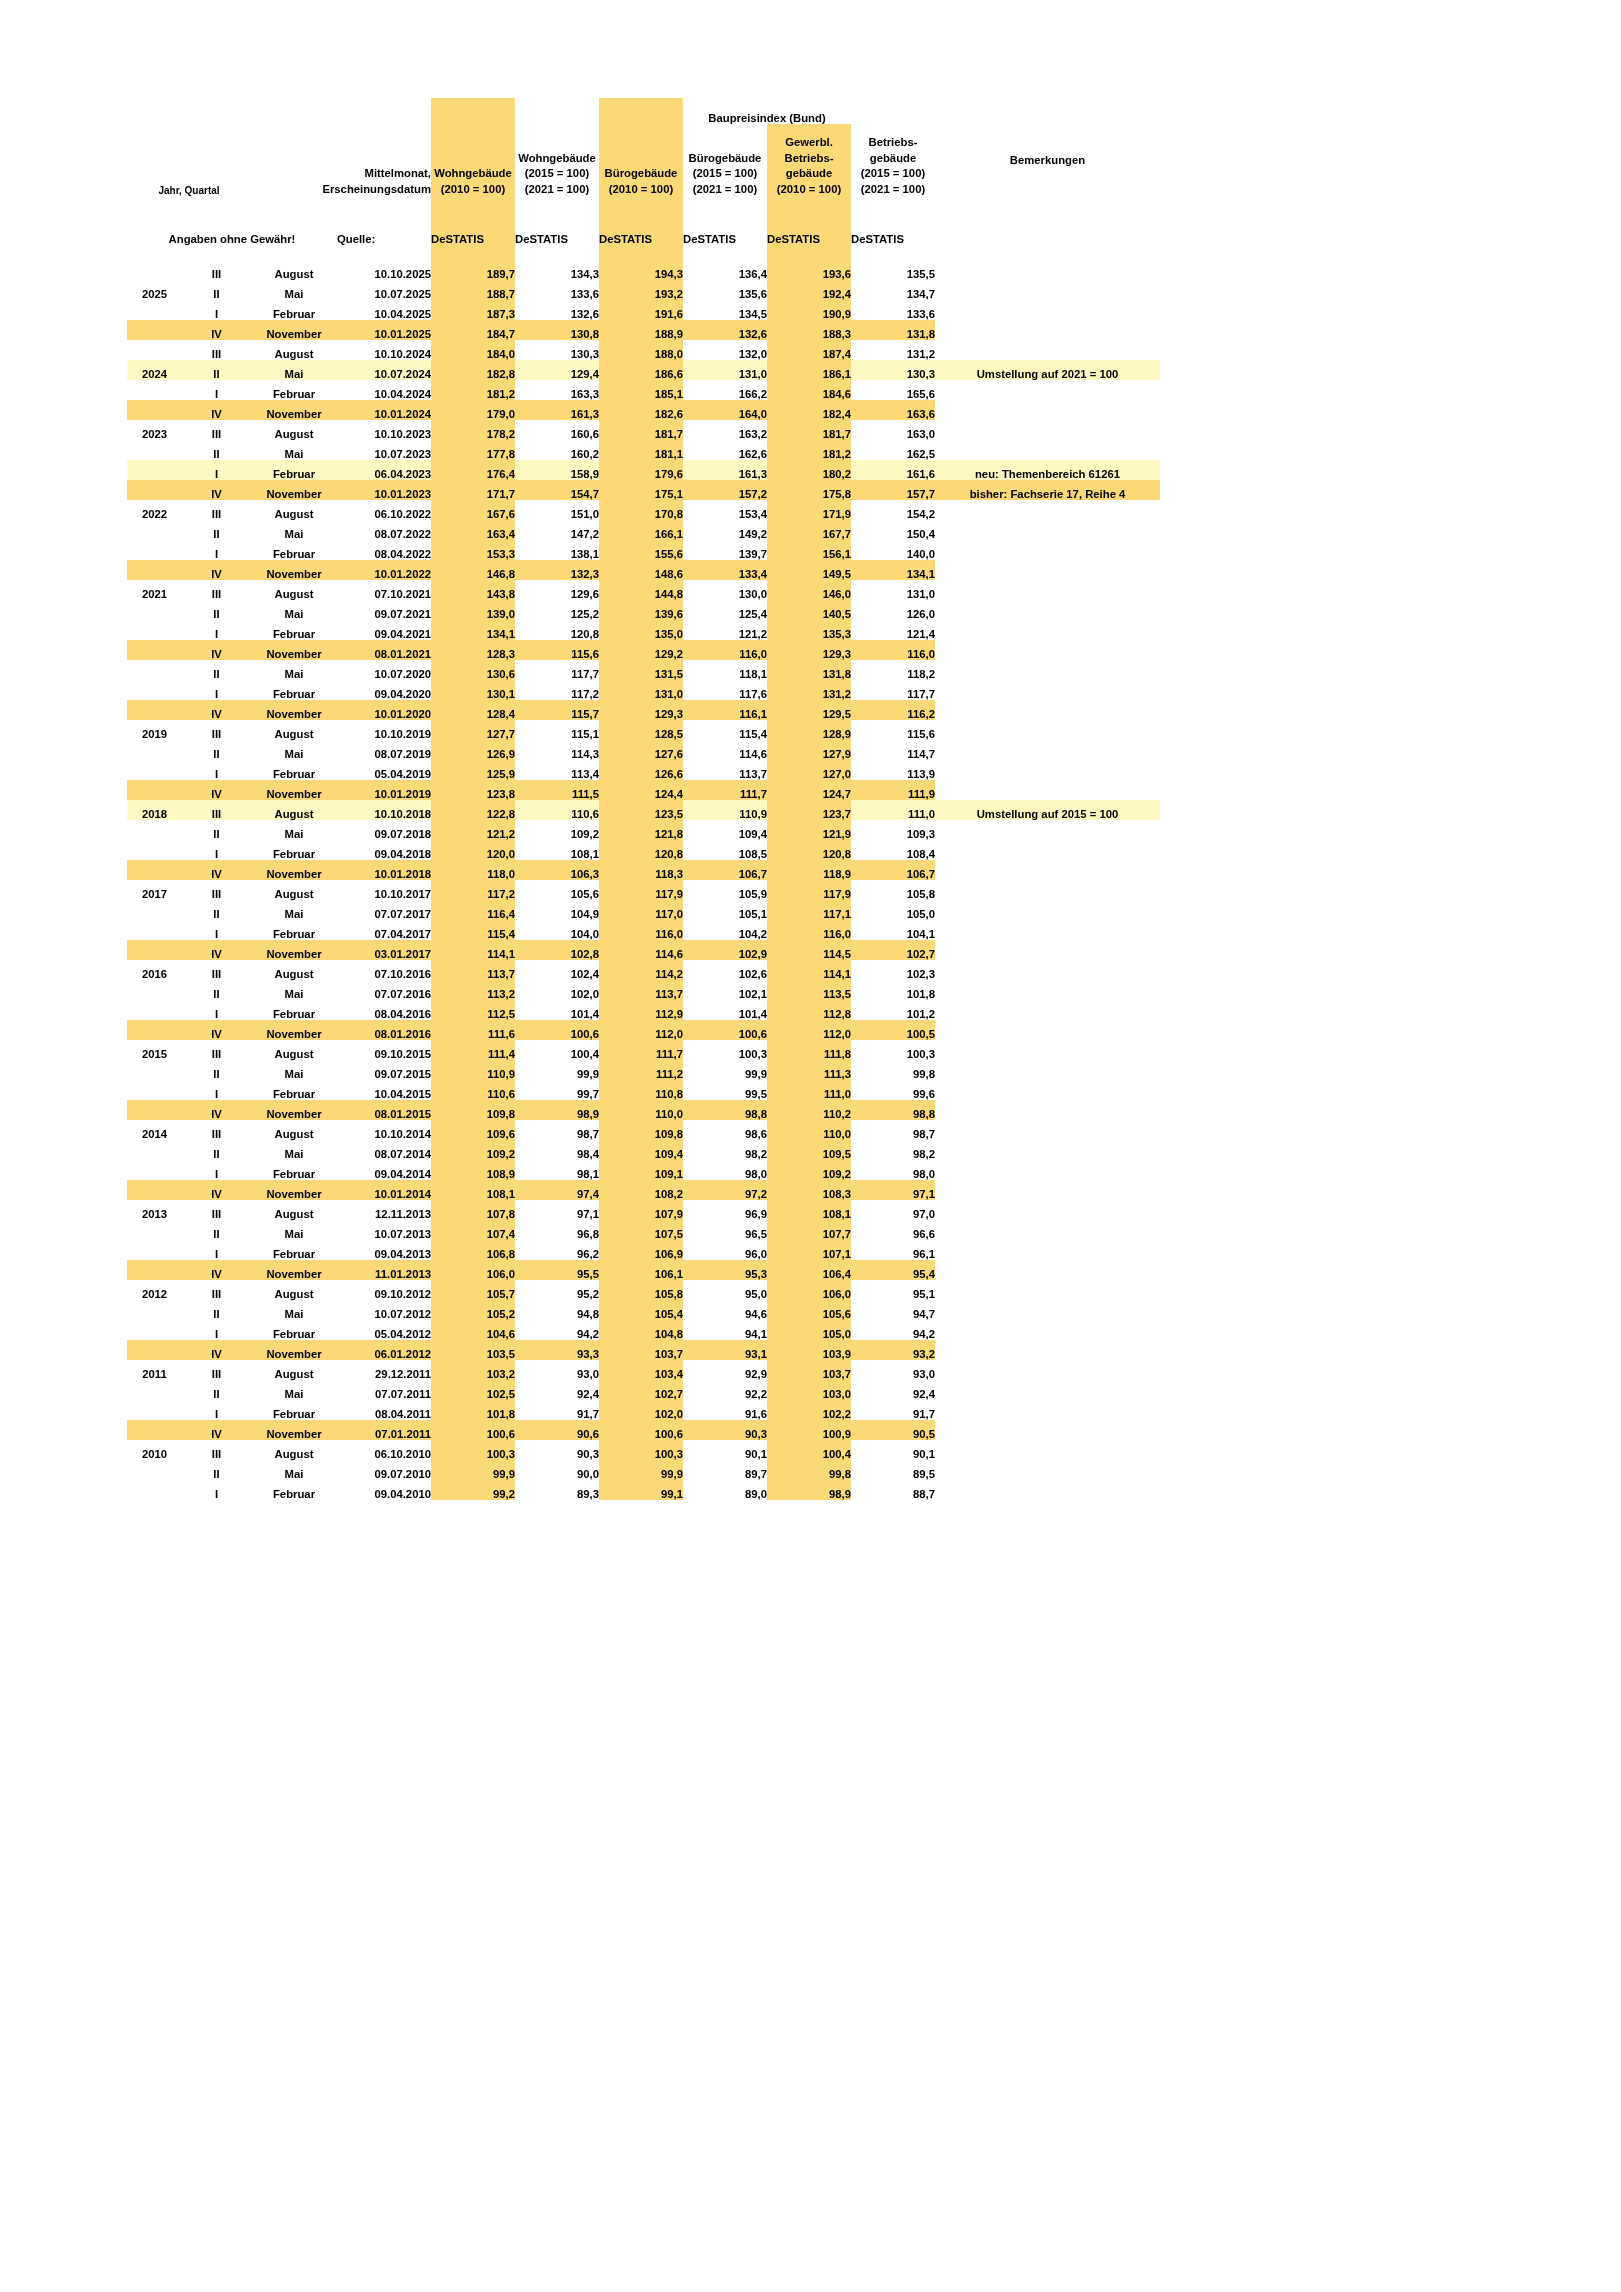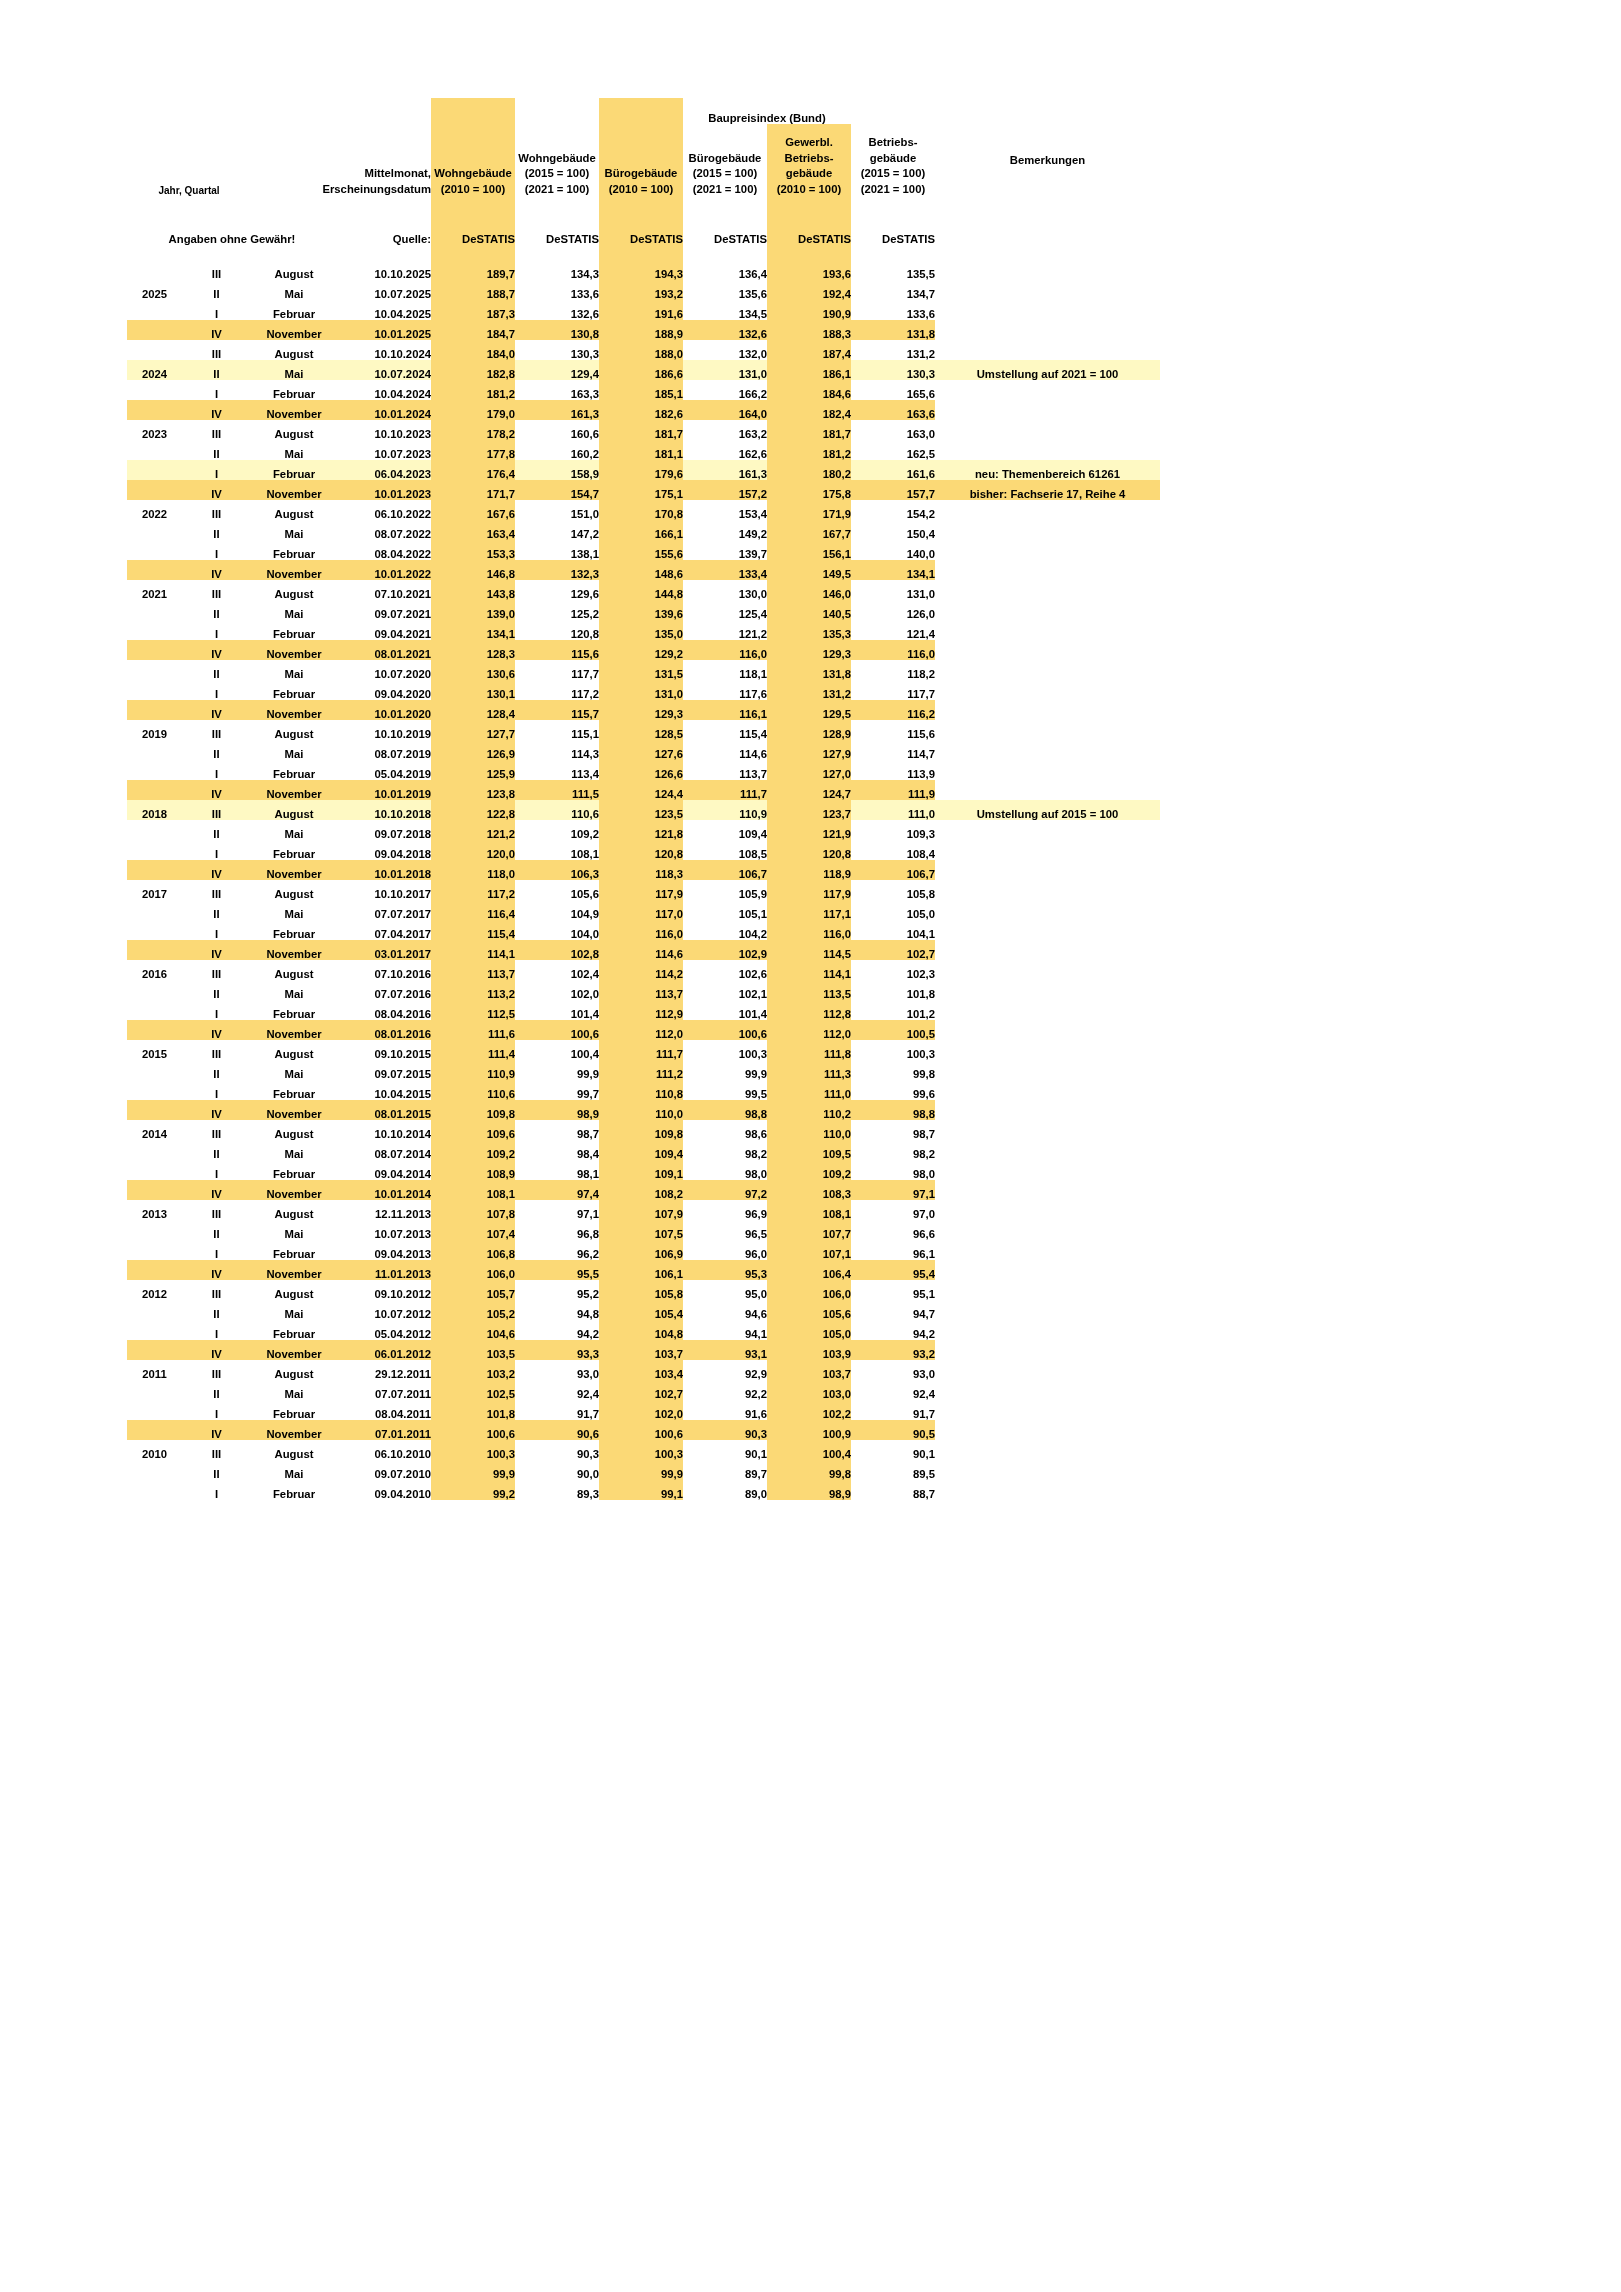--- a/index.html
+++ b/index.html
@@ -56,21 +56,21 @@
     height: 74px;
     text-align: center;
     vertical-align: middle;
     line-height: 1.38;
     font-size: 11.3px;
   }
   .hdr-main .ln { display: block; }
   .hdr-spacer { height: 21.6px; }
   .hdr-src {
     height: 25.5px;
-    text-align: right;
+    text-align: left;
     vertical-align: bottom;
     font-size: 11.3px;
     padding-bottom: 2px;
   }
   .hdr-gap { height: 15.7px; }
 
   .lbl-jahr {
     text-align: center;
     vertical-align: middle;
     font-size: 10px;
@@ -81,21 +81,21 @@
     line-height: 1.45;
     font-size: 11.3px;
   }
   .lbl-gewaehr {
     text-align: center;
     vertical-align: bottom;
     font-size: 11.3px;
     padding-bottom: 2px;
   }
   .lbl-quelle {
-    text-align: right;
+    text-align: left;
     vertical-align: bottom;
     font-size: 11.3px;
     padding-bottom: 2px;
     padding-right: 3.9px;
   }
 
   
   tr.drow { height: 20px; }
   td.year {
     text-align: center;

